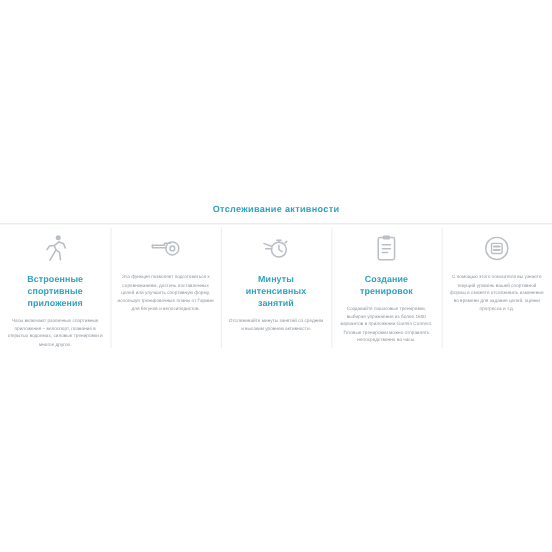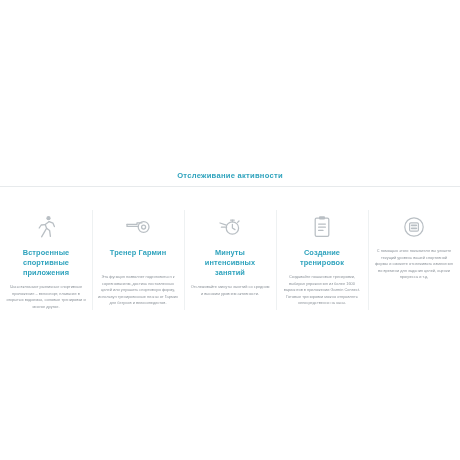--- a/index.html
+++ b/index.html
@@ -50,21 +50,20 @@
 
   
   .features {
     position: absolute;
     top: 188px;
     left: 0;
     width: 460px;
     display: flex;
     align-items: flex-start;
     justify-content: space-between;
-    margin-top: 20px;
   }
   .feature {
     width: 92px;
     box-sizing: border-box;
     padding: 0 6px;
     text-align: center;
     position: relative;
   }
   .feature + .feature::before {
     content: "";
@@ -134,21 +133,20 @@
 
     <div class="feature">
       <div class="feature-icon">
         <svg width="26" height="18" viewBox="0 0 26 18" fill="none" stroke="#b9bfc4" stroke-width="1.25" stroke-linecap="round" stroke-linejoin="round">
           <path d="M2.0 6.4 L12.0 6.4 L12.0 4.8 L17.0 4.8"></path>
           <circle cx="18.6" cy="9.0" r="5.4"></circle>
           <circle cx="18.6" cy="9.0" r="2.0"></circle>
           <path d="M2.0 6.4 L2.0 8.4 L13.2 8.4"></path>
         </svg>
       </div>
-      <div class="feature-title">Тренер Гармин</div>
       <div class="feature-body">Эта функция позволяет подготовиться к соревнованиям, достичь поставленных целей или улучшить спортивную форму, используя тренировочные планы от Гармин для бегунов и велосипедистов.</div>
     </div>
 
     <div class="feature">
       <div class="feature-icon">
         <svg width="26" height="22" viewBox="0 0 26 22" fill="none" stroke="#b9bfc4" stroke-width="1.25" stroke-linecap="round" stroke-linejoin="round">
           <circle cx="15.4" cy="12.0" r="6.2"></circle>
           <path d="M15.4 8.4 L15.4 12.0 L18.0 13.6"></path>
           <path d="M13.6 4.2 L17.2 4.2"></path>
           <path d="M15.4 4.2 L15.4 5.8"></path>

